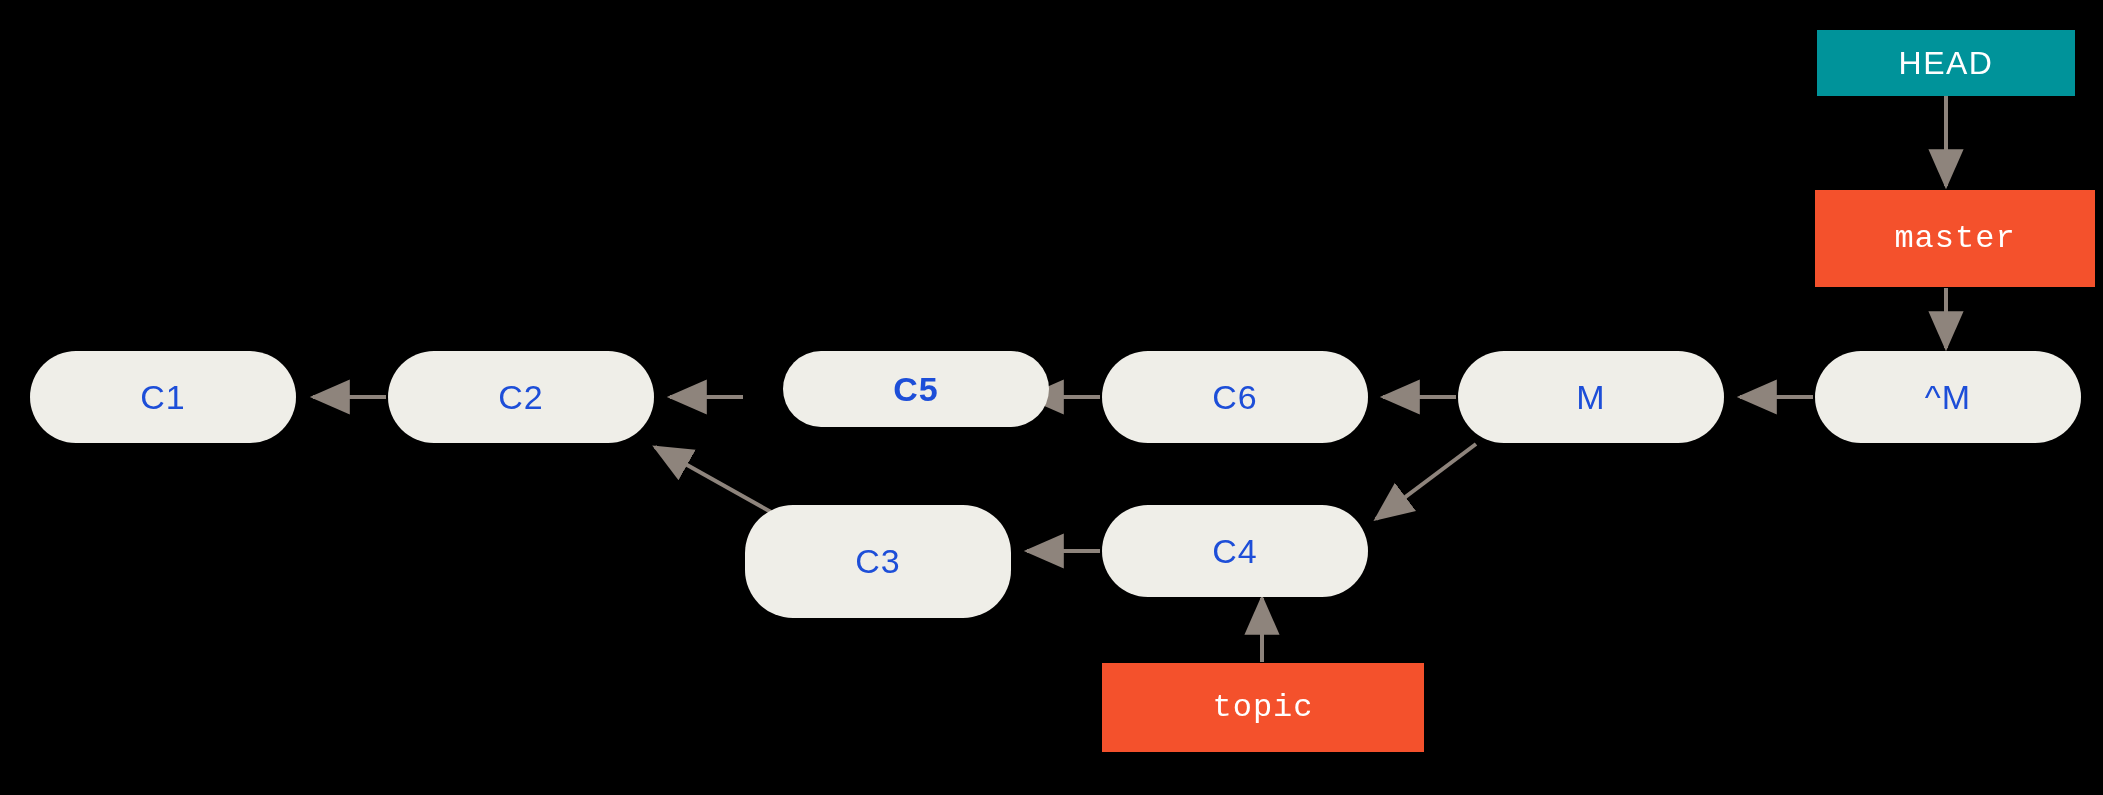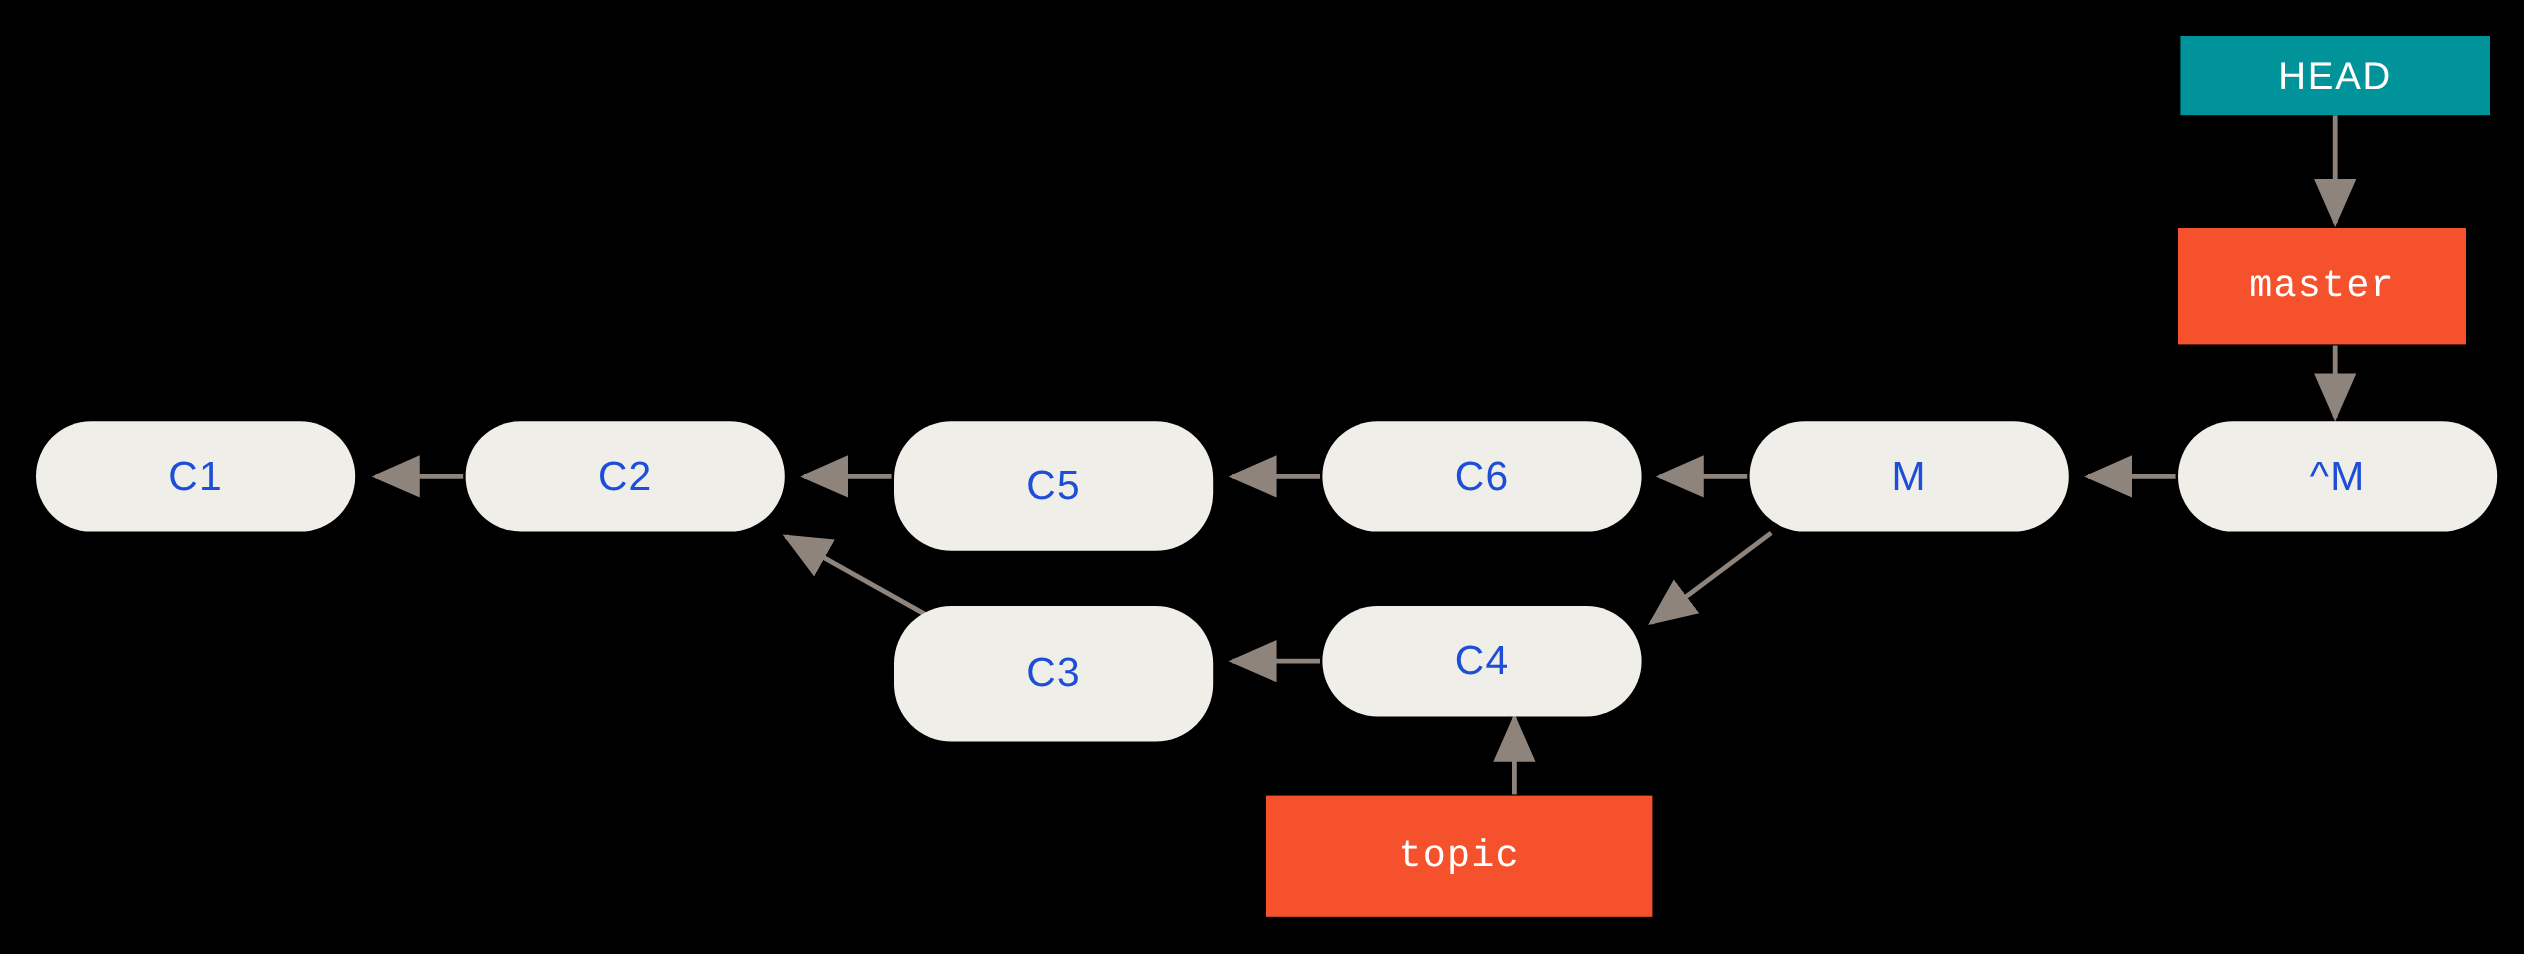--- a/index.html
+++ b/index.html
@@ -91,21 +91,21 @@
 
     <line x1="1262" y1="662" x2="1262" y2="598" stroke="#8E847C" stroke-width="4" marker-end="url(#ah)"></line>
   </svg>
 
   <div class="node commit" style="left:30px; top:351px; width:266px; height:92px;">
     <span>C1</span>
   </div>
   <div class="node commit" style="left:388px; top:351px; width:266px; height:92px;">
     <span>C2</span>
   </div>
-  <div class="node commit" style="left:745px; top:351px; width:266px; height:108px;">
+  <div class="node commit" style="left:783px; top:351px; width:266px; height:76px;font-weight:bold;">
     <span>C5</span>
   </div>
   <div class="node commit" style="left:1102px; top:351px; width:266px; height:92px;">
     <span>C6</span>
   </div>
   <div class="node commit" style="left:1458px; top:351px; width:266px; height:92px;">
     <span>M</span>
   </div>
   <div class="node commit" style="left:1815px; top:351px; width:266px; height:92px;">
     <span>^M</span>
@@ -113,20 +113,20 @@
   <div class="node commit" style="left:745px; top:505px; width:266px; height:113px;">
     <span>C3</span>
   </div>
   <div class="node commit" style="left:1102px; top:505px; width:266px; height:92px;text-align:center;">
     <span>C4</span>
   </div>
 
   <div class="node ref ref-head" style="left:1817px; top:30px; width:258px; height:66px;">
     <span>HEAD</span>
   </div>
-  <div class="node ref ref-branch" style="left:1815px; top:190px; width:240px; height:97px;">
+  <div class="node ref ref-branch" style="left:1815px; top:190px; width:280px; height:97px;">
     <span>master</span>
   </div>
-  <div class="node ref ref-branch" style="left:1055px; top:663px; width:322px; height:101px;">
+  <div class="node ref ref-branch" style="left:1102px; top:663px; width:322px; height:89px;">
     <span>topic</span>
   </div>
 
 </div>
 
 </body></html>

